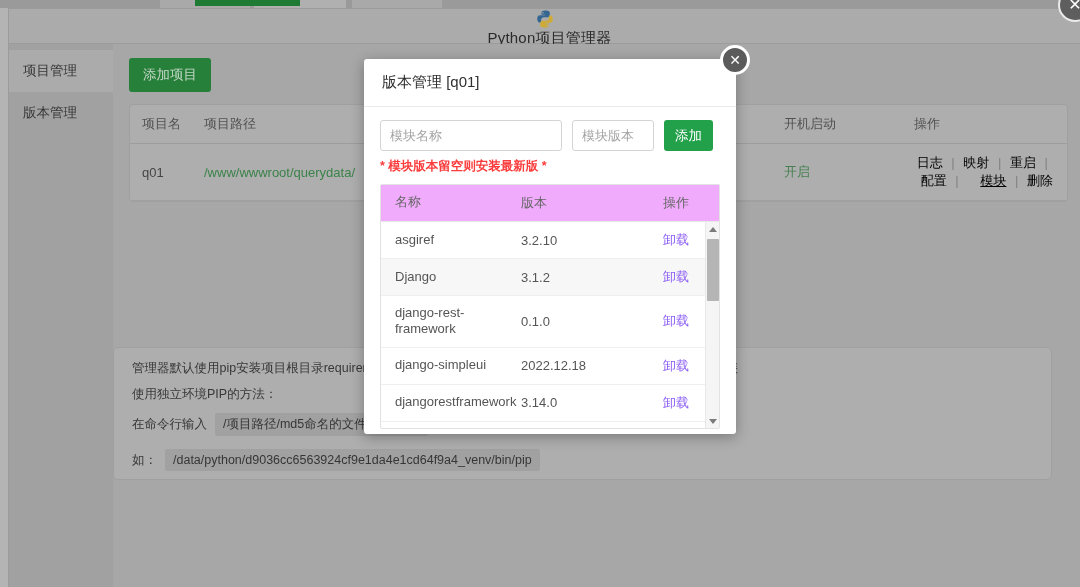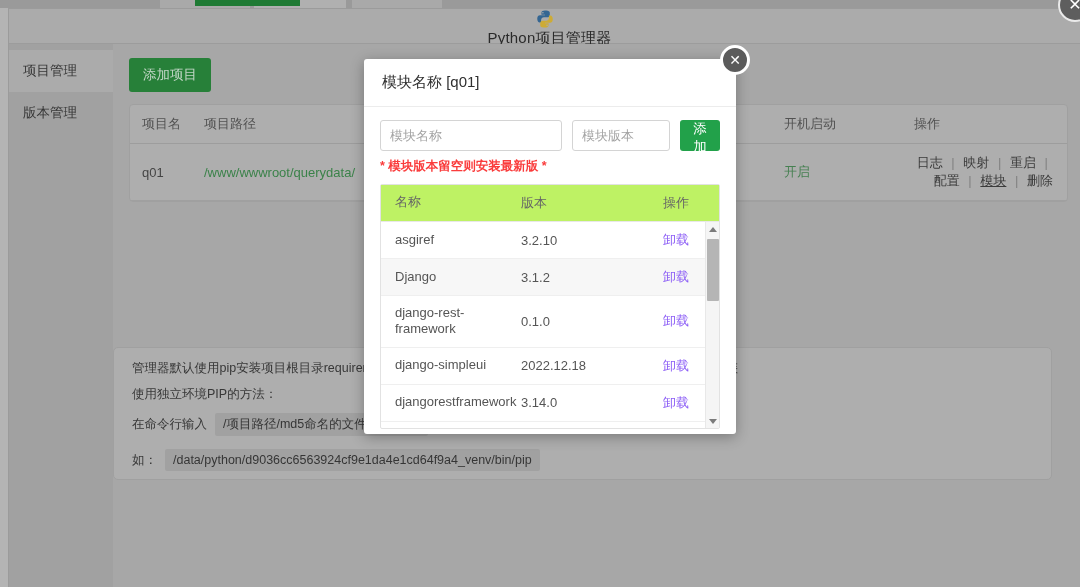--- a/index.html
+++ b/index.html
@@ -115,22 +115,22 @@
   .c-ops  { text-align: right; padding-right: 14px !important; }
   .path-link { color: #3f8c4f; }
   .play-tri {
     display: inline-block; width: 0; height: 0;
     border-left: 9px solid #3f8c4f;
     border-top: 6px solid transparent;
     border-bottom: 6px solid transparent;
     margin-right: 7px; vertical-align: -1px;
   }
   .status-txt { color: #4c8a58; }
-  .op-link { color: #404040; }
-  .op-link.hovered { text-decoration: underline; }
+  .op-link { color: #000000; }
+  .op-link.hovered { text-decoration: underline; margin-left: 13px; }
   .op-sep { color: #8c8c8c; padding: 0 5px; }
 
   
   .info-card {
     position: absolute; left: 0px; top: 303px;
     width: 939px; height: 133px;
     background: #bcbcbc;
     border: 1px solid #adadad;
     border-radius: 5px;
     padding: 14px 18px;
@@ -169,40 +169,40 @@
   .modal-body { padding: 13px 16px 0 16px; }
   .form-row { display: flex; align-items: center; gap: 10px; }
   .inp {
     border: 1px solid #d4d4d4; border-radius: 3px;
     height: 31px; font-size: 13px; color: #333;
     padding: 0 9px; outline: none; background: #fff;
     font-family: "Liberation Sans", sans-serif;
   }
   .inp::placeholder { color: #a3a3a3; }
   .inp-name { width: 182px; }
-  .inp-ver { width: 98px; }
+  .inp-ver { width: 82px; }
   .btn-add {
     background: #22a14a; color: #fff; border: none;
     height: 31px; padding: 0 11px; border-radius: 3px;
     font-size: 13.5px; cursor: pointer;
     font-family: "Liberation Sans", sans-serif;
   }
   .hint {
     color: #fa3c3c; font-size: 12.5px; font-weight: bold;
     margin: 7px 0 9px 0;
   }
 
   
   .mod-wrap {
     border: 1px solid #e2e2e2;
     border-radius: 2px;
     width: 340px;
   }
   .mod-head {
-    display: flex; background: #bef264;
+    display: flex; background: #f0abfc;
     border-bottom: 1px solid #e8e8e8;
     font-size: 13px; color: #666;
     padding: 9px 0;
   }
   .mod-scroll {
     height: 206px; overflow: hidden;
     position: relative;
   }
   .mod-rows { width: 326px; }
   .mod-row {
@@ -356,21 +356,21 @@
 
     <div class="overlay"></div>
 
     <div class="modal">
 
       <div class="modal-close">
         <span>✕</span>
       </div>
 
       <div class="modal-head">
-        <span>模块名称 [q01]</span>
+        <span>版本管理 [q01]</span>
       </div>
 
       <div class="modal-body">
 
         <div class="form-row">
           <input class="inp inp-name" type="text" placeholder="模块名称" style="">
           <input class="inp inp-ver" type="text" placeholder="模块版本" style="">
           <button class="btn-add">添加</button>
         </div>
 

